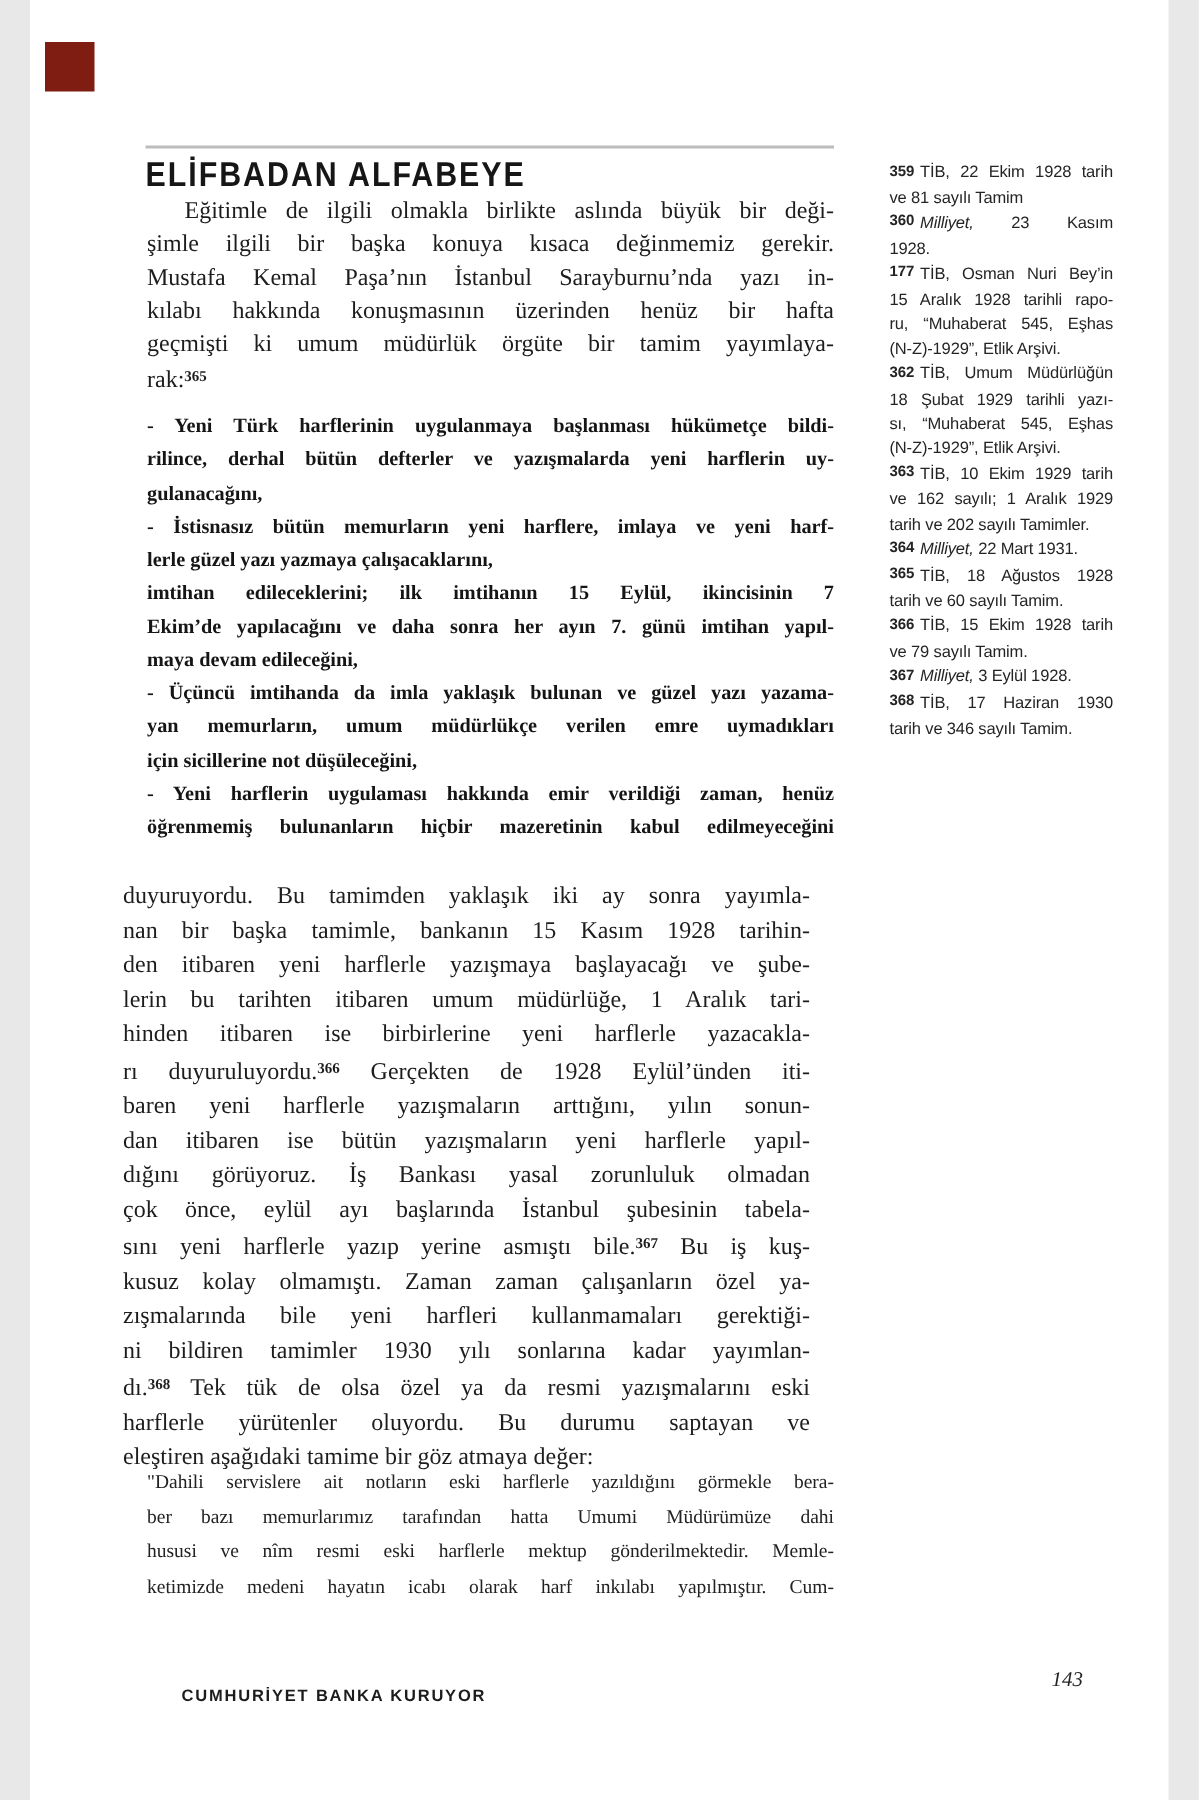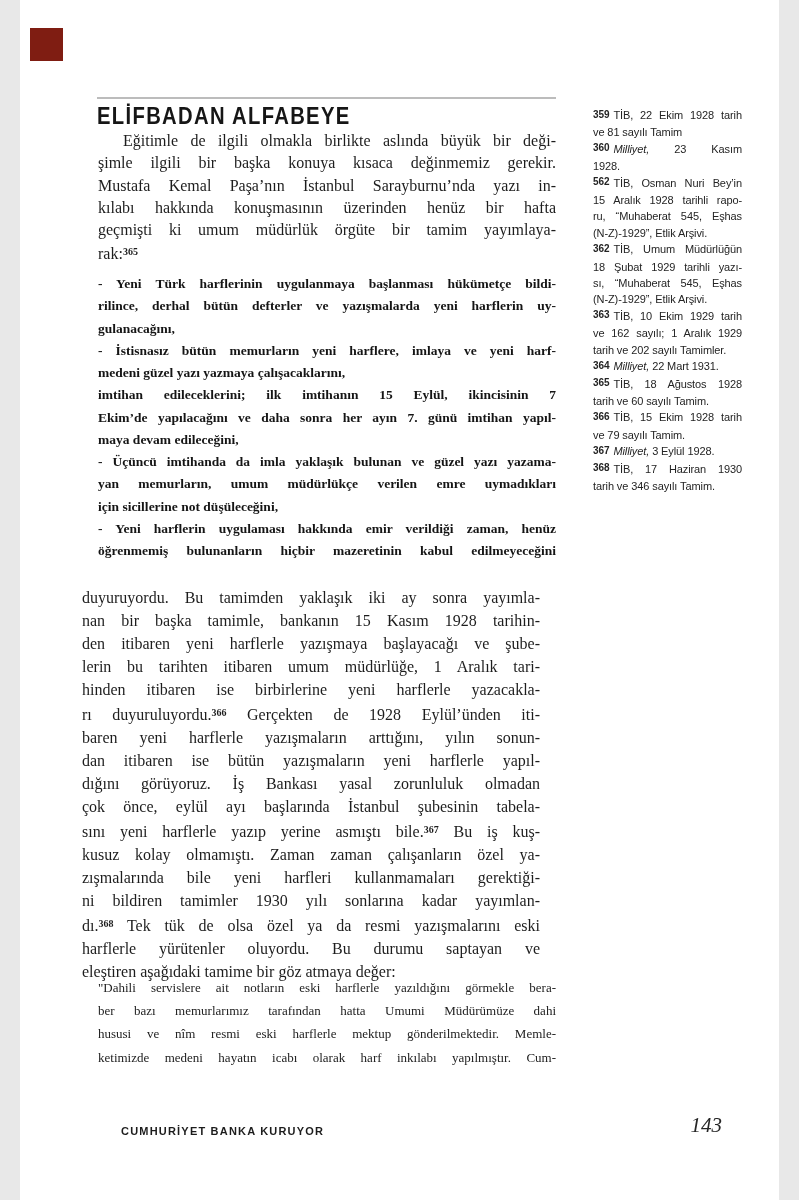--- a/index.html
+++ b/index.html
@@ -32,21 +32,21 @@
   .sup{font-weight:700;font-size:10px;vertical-align:4px;letter-spacing:0;}
   .i{font-style:italic;}
   #footnotes .n{font-weight:700;font-size:10px;position:relative;top:-1.5px;margin-right:4px;}
   .footer-title{
     position:absolute;left:101px;top:1125px;
     font-family:"Liberation Sans",sans-serif;font-size:11px;font-weight:700;
     letter-spacing:1.2px;color:#1c1c1c;white-space:nowrap;
   }
   .page-num{
     position:absolute;left:600px;top:1113px;width:102px;text-align:right;
-    font-style:italic;font-size:21px;color:#262626;
+    font-style:italic;font-size:14px;color:#262626;
   }
 </style>
 </head>
 <body>
 
 <div class="page">
   <div class="corner" style="background: rgb(127, 29, 18);"></div>
   <div class="rule"></div>
   <h1 class="heading">ELİFBADAN ALFABEYE</h1>
 
@@ -56,21 +56,21 @@
       <div class="line"><span>Mustafa Kemal Paşa’nın İstanbul Sarayburnu’nda yazı in-</span></div>
       <div class="line"><span>kılabı hakkında konuşmasının üzerinden henüz bir hafta</span></div>
       <div class="line"><span>geçmişti ki umum müdürlük örgüte bir tamim yayımlaya-</span></div>
       <div class="line ns"><span>rak:</span><span class="sup">365</span></div>
     </div>
   <div id="list" class="block">
       <div class="line"><span>- Yeni Türk harflerinin uygulanmaya başlanması hükümetçe bildi-</span></div>
       <div class="line"><span>rilince, derhal bütün defterler ve yazışmalarda yeni harflerin uy-</span></div>
       <div class="line ns"><span>gulanacağını,</span></div>
       <div class="line"><span>- İstisnasız bütün memurların yeni harflere, imlaya ve yeni harf-</span></div>
-      <div class="line ns"><span>medeni güzel yazı yazmaya çalışacaklarını,</span></div>
+      <div class="line ns"><span>lerle güzel yazı yazmaya çalışacaklarını,</span></div>
       <div class="line"><span>imtihan edileceklerini; ilk imtihanın 15 Eylül, ikincisinin 7</span></div>
       <div class="line"><span>Ekim’de yapılacağını ve daha sonra her ayın 7. günü imtihan yapıl-</span></div>
       <div class="line ns"><span>maya devam edileceğini,</span></div>
       <div class="line"><span>- Üçüncü imtihanda da imla yaklaşık bulunan ve güzel yazı yazama-</span></div>
       <div class="line"><span>yan memurların, umum müdürlükçe verilen emre uymadıkları</span></div>
       <div class="line ns"><span>için sicillerine not düşüleceğini,</span></div>
       <div class="line"><span>- Yeni harflerin uygulaması hakkında emir verildiği zaman, henüz</span></div>
       <div class="line"><span>öğrenmemiş bulunanların hiçbir mazeretinin kabul edilmeyeceğini</span></div>
     </div>
   <div id="para2" class="block">
@@ -97,21 +97,21 @@
       <div class="line"><span>ber bazı memurlarımız tarafından hatta Umumi Müdürümüze dahi</span></div>
       <div class="line"><span>hususi ve nîm resmi eski harflerle mektup gönderilmektedir. Memle-</span></div>
       <div class="line"><span>ketimizde medeni hayatın icabı olarak harf inkılabı yapılmıştır. Cum-</span></div>
     </div>
 
   <div id="footnotes" class="block">
       <div class="line"><span class="n">359</span><span>TİB, 22 Ekim 1928 tarih</span></div>
       <div class="line ns"><span>ve 81 sayılı Tamim</span></div>
       <div class="line"><span class="n">360</span><span class="i">Milliyet,</span><span> 23 Kasım</span></div>
       <div class="line ns"><span>1928.</span></div>
-      <div class="line"><span class="n">562</span><span>TİB, Osman Nuri Bey’in</span></div>
+      <div class="line"><span class="n">177</span><span>TİB, Osman Nuri Bey’in</span></div>
       <div class="line"><span>15 Aralık 1928 tarihli rapo-</span></div>
       <div class="line"><span>ru, “Muhaberat 545, Eşhas</span></div>
       <div class="line ns"><span>(N-Z)-1929”, Etlik Arşivi.</span></div>
       <div class="line"><span class="n">362</span><span>TİB, Umum Müdürlüğün</span></div>
       <div class="line"><span>18 Şubat 1929 tarihli yazı-</span></div>
       <div class="line"><span>sı, “Muhaberat 545, Eşhas</span></div>
       <div class="line ns"><span>(N-Z)-1929”, Etlik Arşivi.</span></div>
       <div class="line"><span class="n">363</span><span>TİB, 10 Ekim 1929 tarih</span></div>
       <div class="line"><span>ve 162 sayılı; 1 Aralık 1929</span></div>
       <div class="line ns"><span>tarih ve 202 sayılı Tamimler.</span></div>

